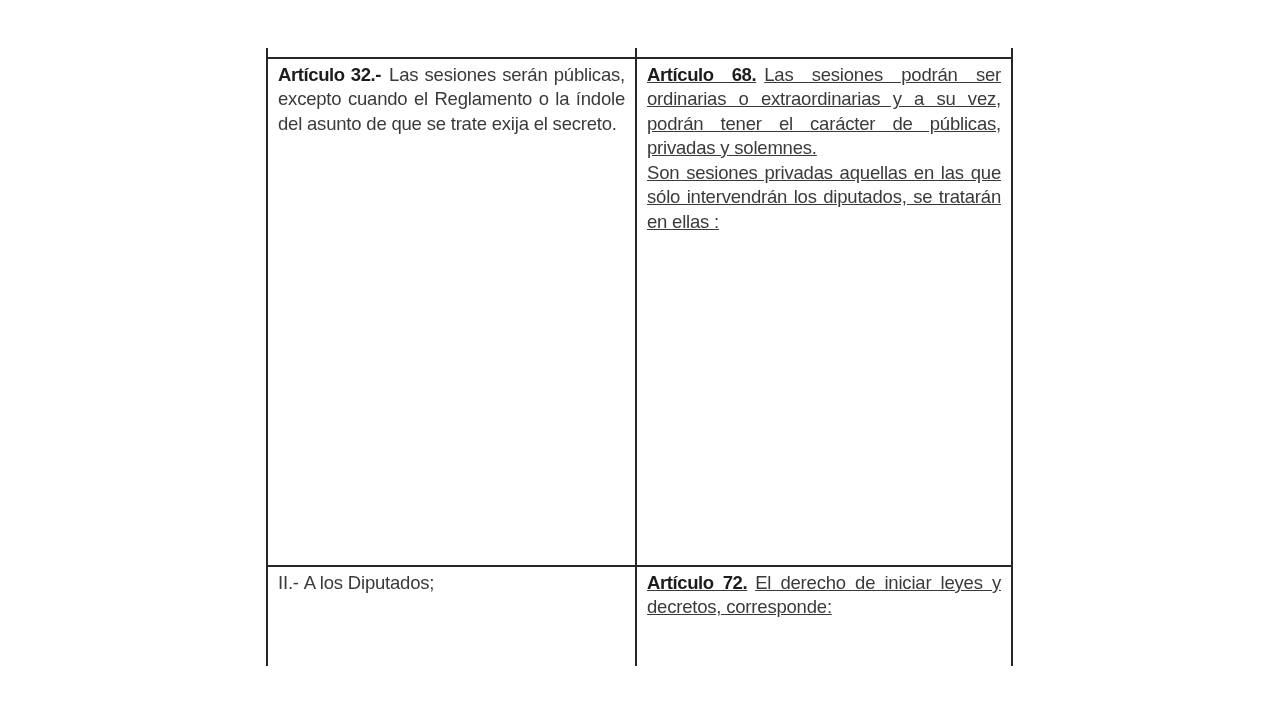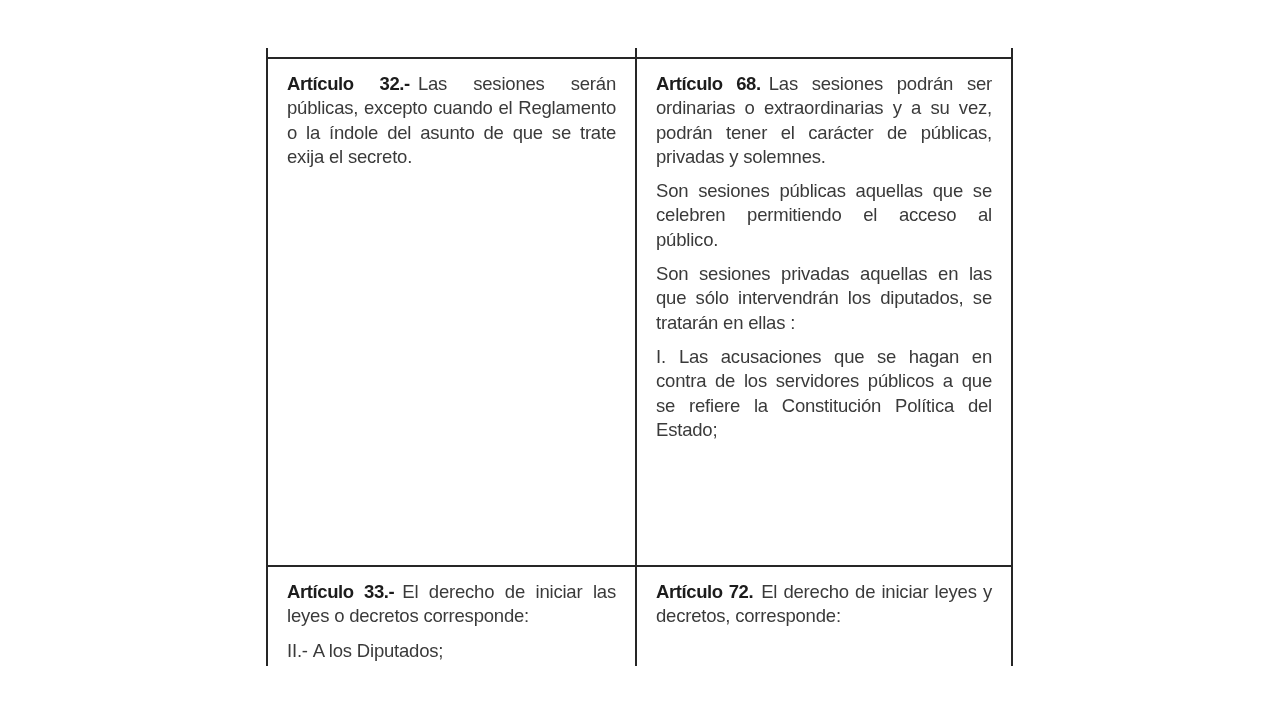--- a/index.html
+++ b/index.html
@@ -41,24 +41,24 @@
   .cell {
     position: absolute;
     box-sizing: border-box;
     padding: 3px 9px;
     text-align: justify;
     font-size: 18.5px;
     line-height: 24.3px;
     letter-spacing: -0.2px;
   }
   .c0 { left: 2px;   width: 367px; }
-  .c1 { left: 371px; width: 374px; }
+  .c1 { left: 371px; width: 374px; text-decoration: underline; }
   .r0 { top: 11px;  height: 506px; overflow: hidden; }
   .r1 { top: 519px; height: 99px;  overflow: hidden; }
-  .cell p { margin: 10px; }
+  .cell p { margin: 1px; }
   .art {
     font-weight: 700;
     color: #1c1c1c;
     margin-right: 8px;
     letter-spacing: -0.4px;
   }
   .num        { margin-right: 13px; }
   .num-narrow { margin-right: 5px; }
 </style>
 </head>
@@ -72,27 +72,24 @@
     <div class="vline vl-right"></div>
     <div class="hline hl-top"></div>
     <div class="hline hl-rowdiv"></div>
 
     <div class="cell r0 c0">
       <p><span class="art">Artículo 32.-</span><span>Las sesiones serán públicas, excepto cuando el Reglamento o la índole del asunto de que se trate exija el secreto.</span></p>
     </div>
 
     <div class="cell r0 c1">
       <p><span class="art">Artículo 68.</span><span>Las sesiones podrán ser ordinarias o extraordinarias y a su vez, podrán tener el carácter de públicas, privadas y solemnes.</span></p>
-      <p><span>Son sesiones públicas aquellas que se celebren permitiendo el acceso al público.</span></p>
       <p><span>Son sesiones privadas aquellas en las que sólo intervendrán los diputados, se tratarán en ellas :</span></p>
-      <p><span class="num">I.</span><span>Las acusaciones que se hagan en contra de los servidores públicos a que se refiere la Constitución Política del Estado;</span></p>
     </div>
 
     <div class="cell r1 c0">
-      <p><span class="art">Artículo 33.-</span><span>El derecho de iniciar las leyes o decretos corresponde:</span></p>
       <p><span class="num-narrow">II.-</span><span>A los Diputados;</span></p>
     </div>
 
     <div class="cell r1 c1">
       <p><span class="art">Artículo 72.</span><span>El derecho de iniciar leyes y decretos, corresponde:</span></p>
     </div>
 
   </div>
 </div>
 

